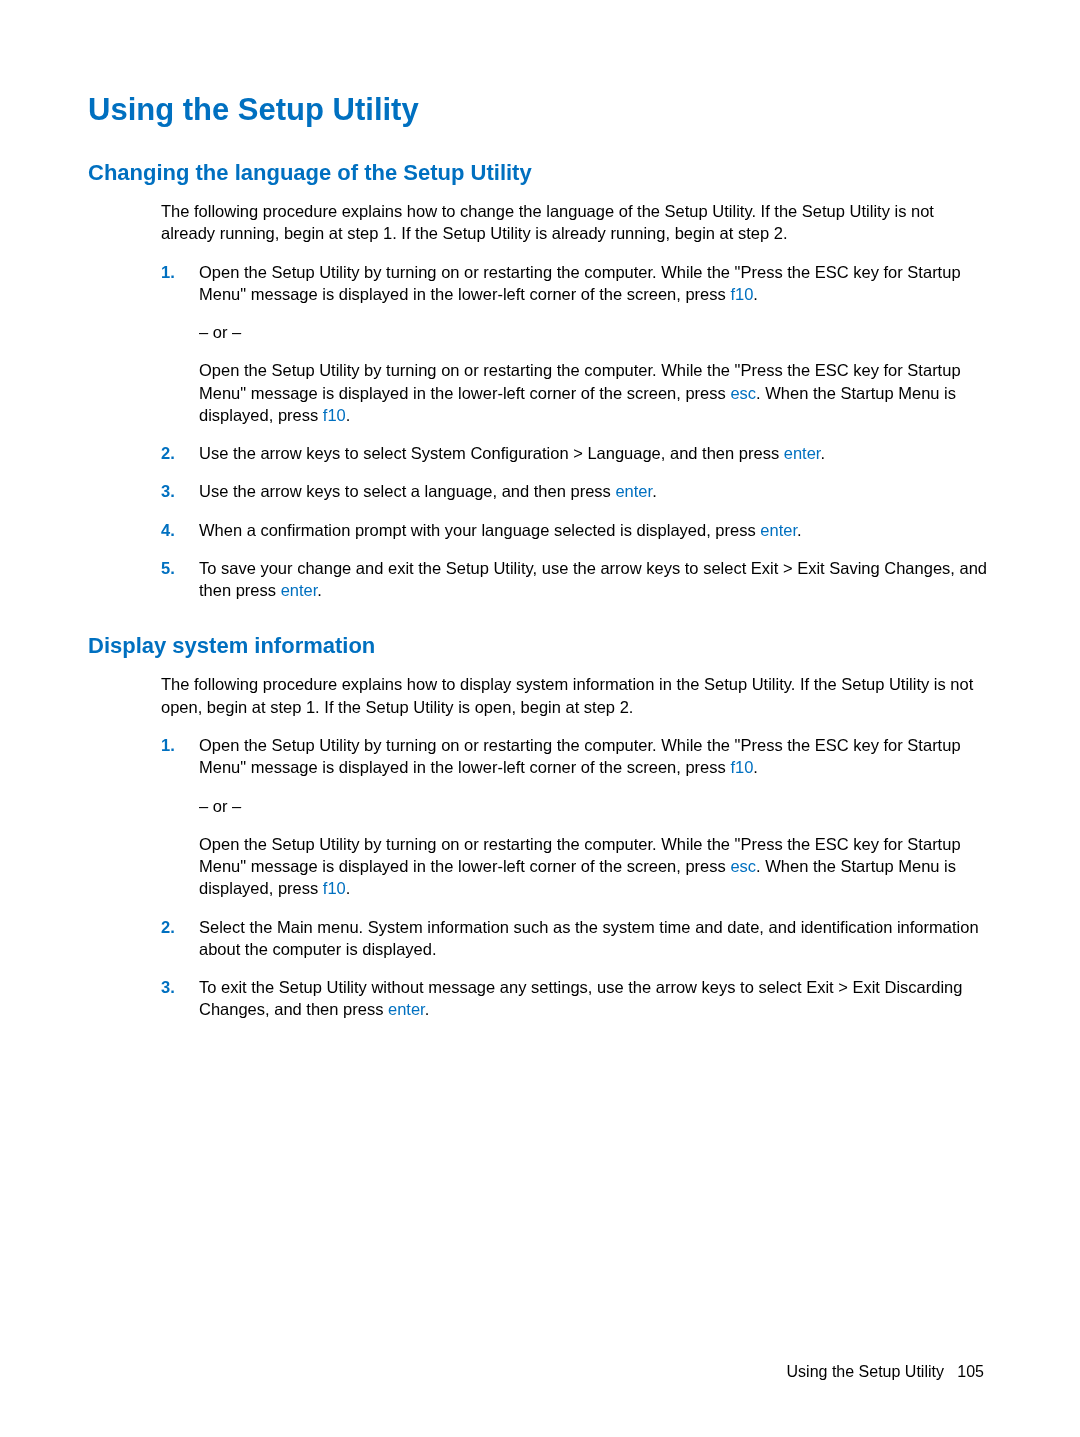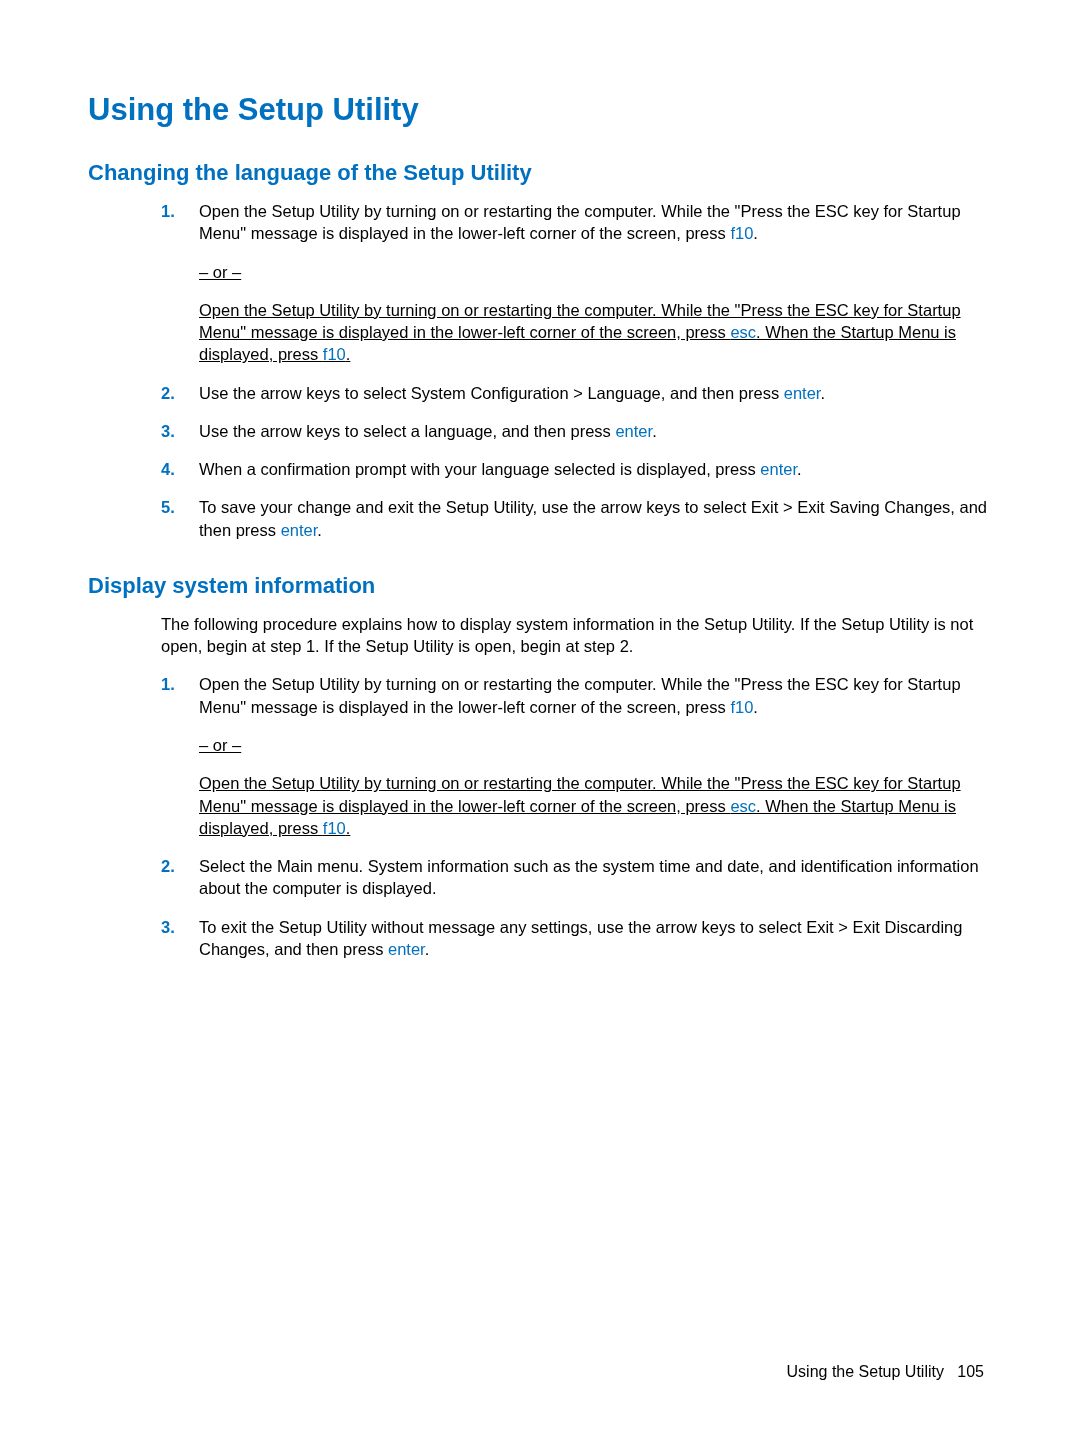--- a/index.html
+++ b/index.html
@@ -49,21 +49,20 @@
     }
     li .num {
       position: absolute;
       left: 0;
       top: 0;
       color: #0070c0;
       font-weight: bold;
     }
     .subpara {
       margin-top: 16px;
-      text-decoration: underline;
     }
     .closing {
       margin-left: 73px;
       font-size: 16.5px;
       line-height: 1.35;
       margin-bottom: 30px;
     }
     .key {
       color: #0070c0;
       text-align: center;
@@ -83,20 +82,21 @@
     }
   </style>
 </head>
 <body>
 
 <div class="content">
   <h1>Using the Setup Utility</h1>
 
   <div class="section">
     <h2>Changing the language of the Setup Utility</h2>
+    <p class="intro">The following procedure explains how to change the language of the Setup Utility. If the Setup Utility is not already running, begin at step 1. If the Setup Utility is already running, begin at step 2.</p>
     <ol>
       <li>
         <span class="num">1.</span>
         <span>Open the Setup Utility by turning on or restarting the computer. While the "Press the ESC key for Startup Menu" message is displayed in the lower-left corner of the screen, press </span><span class="key">f10</span><span>.</span>
         <div class="subpara">– or –</div>
         <div class="subpara"><span>Open the Setup Utility by turning on or restarting the computer. While the "Press the ESC key for Startup Menu" message is displayed in the lower-left corner of the screen, press </span><span class="key">esc</span><span>. When the Startup Menu is displayed, press </span><span class="key">f10</span><span>.</span></div>
       </li>
       <li>
         <span class="num">2.</span>
         <span>Use the arrow keys to select </span><span class="bold">System Configuration &gt; Language</span><span>, and then press </span><span class="key">enter</span><span>.</span>

